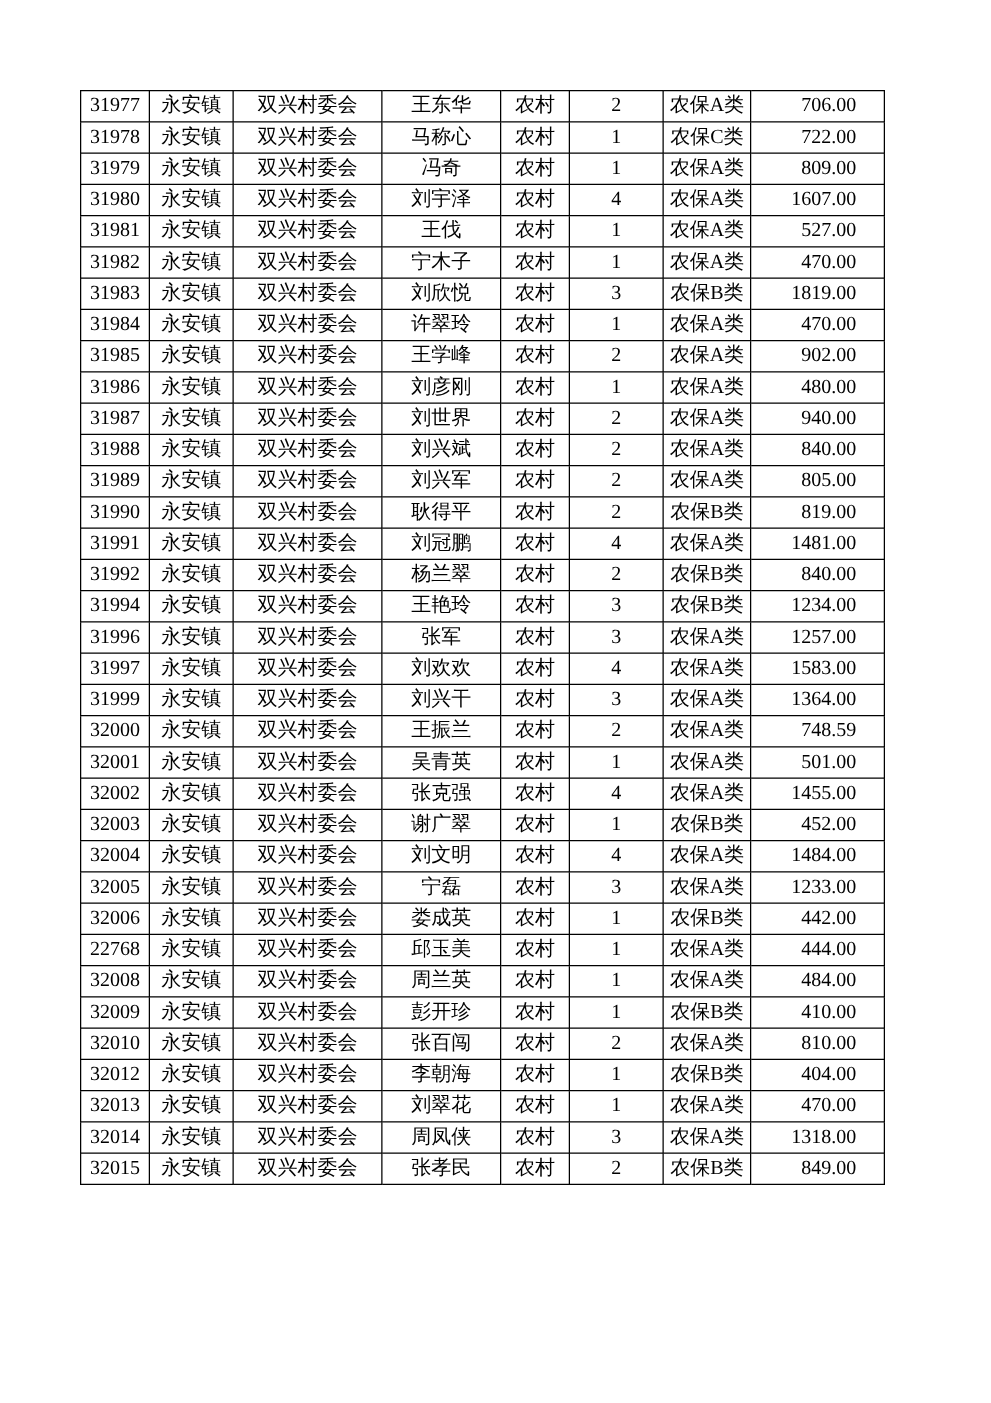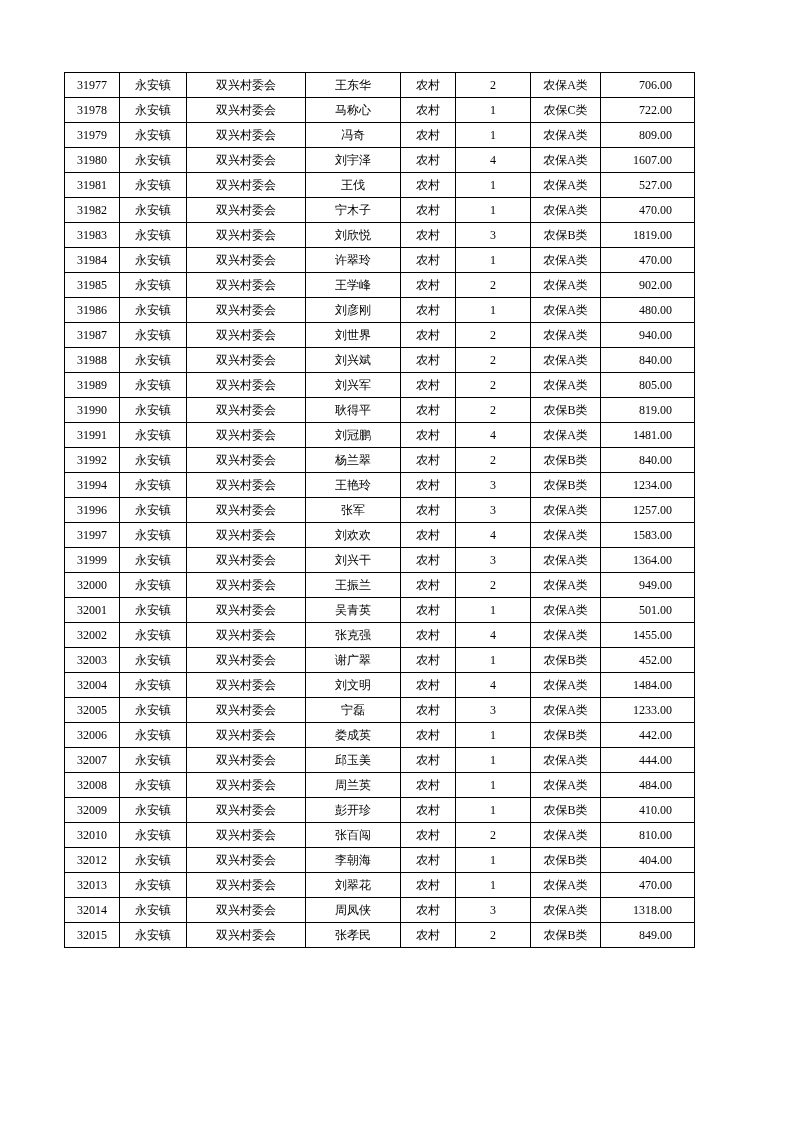--- a/index.html
+++ b/index.html
@@ -19,21 +19,21 @@
     height: 1122px;
     background: #ffffff;
     overflow: hidden;
   }
   table.pension-table {
     position: absolute;
     left: 64px;
     top: 72px;
     border-collapse: collapse;
     table-layout: fixed;
-    font-size: 12px;
+    font-size: 16px;
   }
   table.pension-table td {
     border: 1px solid #000000;
     height: 24px;
     line-height: 24px;
     text-align: center;
     padding: 0 2px;
     white-space: nowrap;
     overflow: hidden;
   }
@@ -268,21 +268,21 @@
           <td class="col-7">1364.00</td>
         </tr>
         <tr>
           <td class="col-0">32000</td>
           <td class="col-1">永安镇</td>
           <td class="col-2">双兴村委会</td>
           <td class="col-3">王振兰</td>
           <td class="col-4">农村</td>
           <td class="col-5">2</td>
           <td class="col-6">农保A类</td>
-          <td class="col-7">949.00</td>
+          <td class="col-7">748.59</td>
         </tr>
         <tr>
           <td class="col-0">32001</td>
           <td class="col-1">永安镇</td>
           <td class="col-2">双兴村委会</td>
           <td class="col-3">吴青英</td>
           <td class="col-4">农村</td>
           <td class="col-5">1</td>
           <td class="col-6">农保A类</td>
           <td class="col-7">501.00</td>
@@ -331,21 +331,21 @@
           <td class="col-0">32006</td>
           <td class="col-1">永安镇</td>
           <td class="col-2">双兴村委会</td>
           <td class="col-3">娄成英</td>
           <td class="col-4">农村</td>
           <td class="col-5">1</td>
           <td class="col-6">农保B类</td>
           <td class="col-7">442.00</td>
         </tr>
         <tr>
-          <td class="col-0">32007</td>
+          <td class="col-0">22768</td>
           <td class="col-1">永安镇</td>
           <td class="col-2">双兴村委会</td>
           <td class="col-3">邱玉美</td>
           <td class="col-4">农村</td>
           <td class="col-5">1</td>
           <td class="col-6">农保A类</td>
           <td class="col-7">444.00</td>
         </tr>
         <tr>
           <td class="col-0">32008</td>

